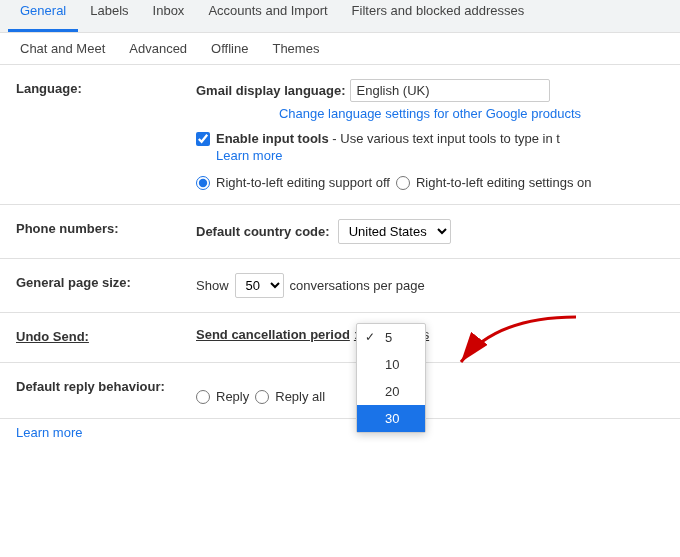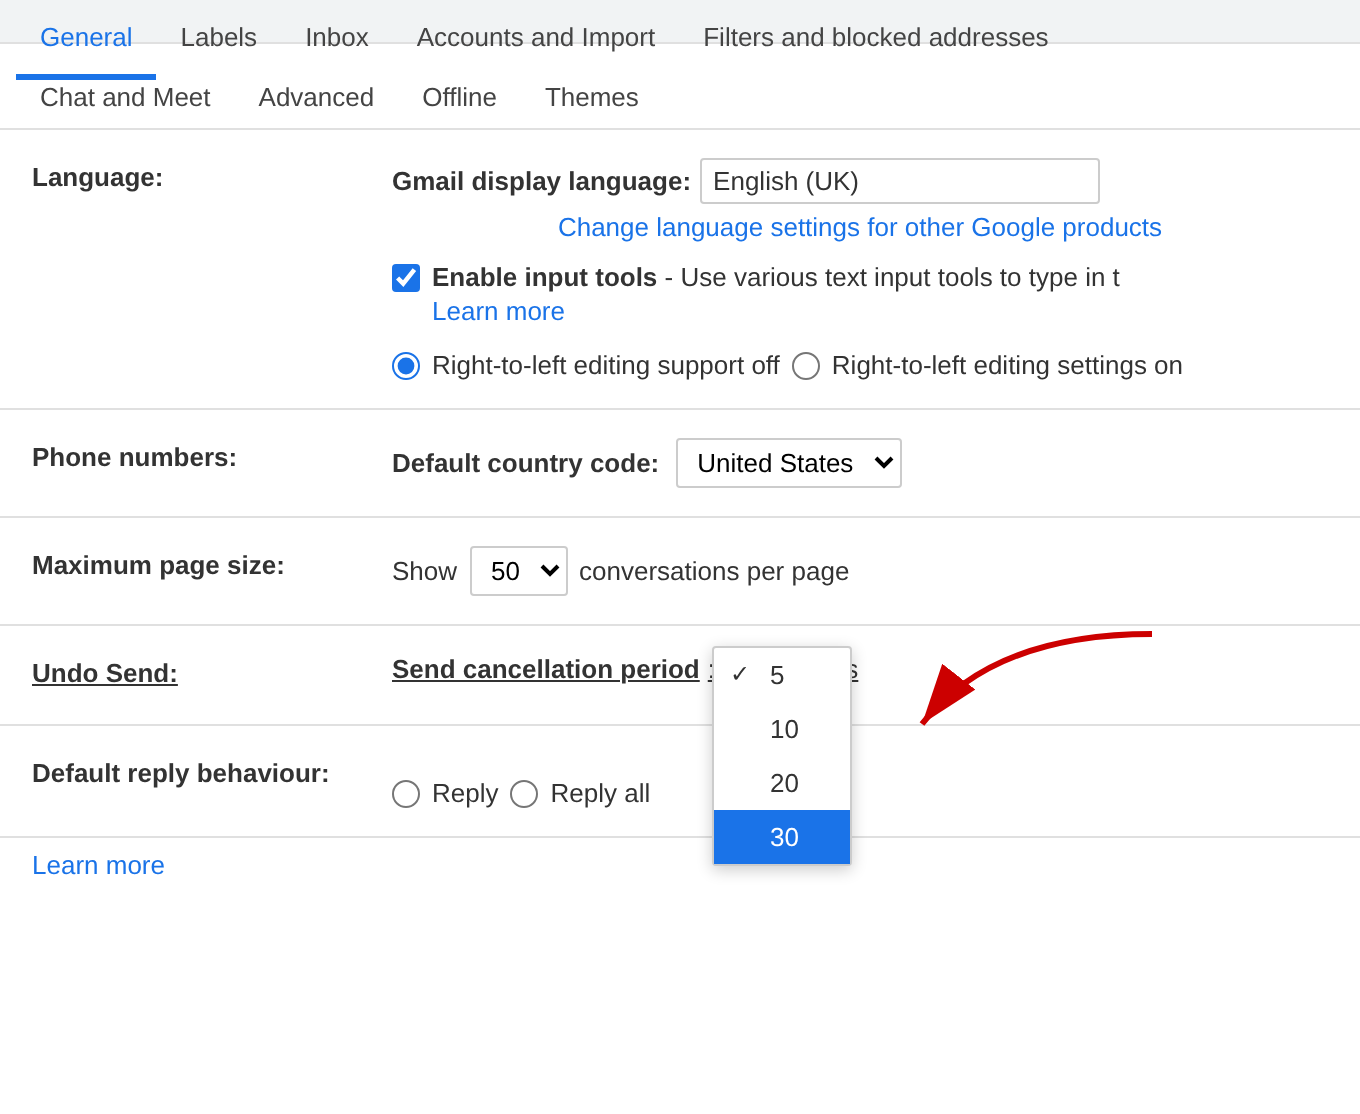--- a/index.html
+++ b/index.html
@@ -8,24 +8,25 @@
       font-size: 13px;
       background: #fff;
       color: #333;
       width: 680px;
       overflow: hidden;
     }
 
     
     .nav-tabs {
       display: flex;
+      align-items: flex-end;
       border-bottom: 1px solid #e0e0e0;
       padding: 0 8px;
       background: #f1f3f4;
-      height: 22px;
+      height: 33px;
     }
     .nav-tab {
       padding: 8px 12px;
       font-size: 13px;
       cursor: pointer;
       color: #444;
       border-bottom: 3px solid transparent;
       white-space: nowrap;
       height: 40px;
       display: flex;
@@ -33,25 +34,25 @@
     }
     .nav-tab.active {
       color: #1a73e8;
       border-bottom: 3px solid #1a73e8;
       font-weight: 500;
     }
 
     
     .nav-tabs-2 {
       display: flex;
-      align-items: flex-end;
+      align-items: flex-start;
       border-bottom: 1px solid #e0e0e0;
       padding: 0 8px;
       background: #fff;
-      height: 43px;
+      height: 32px;
     }
     .nav-tab-2 {
       padding: 8px 12px;
       font-size: 13px;
       cursor: pointer;
       color: #444;
       white-space: nowrap;
     }
 
     
@@ -264,21 +265,21 @@
       <div style="display:flex;align-items:center;gap:8px;">
         <span class="inline-label">Default country code:</span>
         <select class="select-input">
           <option>United States</option>
         </select>
       </div>
     </div>
   </div>
 
   <div class="settings-row">
-    <div class="settings-label">Maximum page size:</div>
+    <div class="settings-label">General page size:</div>
     <div class="settings-control">
       <div class="show-row">
         <span>Show</span>
         <select class="select-input">
           <option>50</option>
         </select>
         <span>conversations per page</span>
       </div>
     </div>
   </div>

